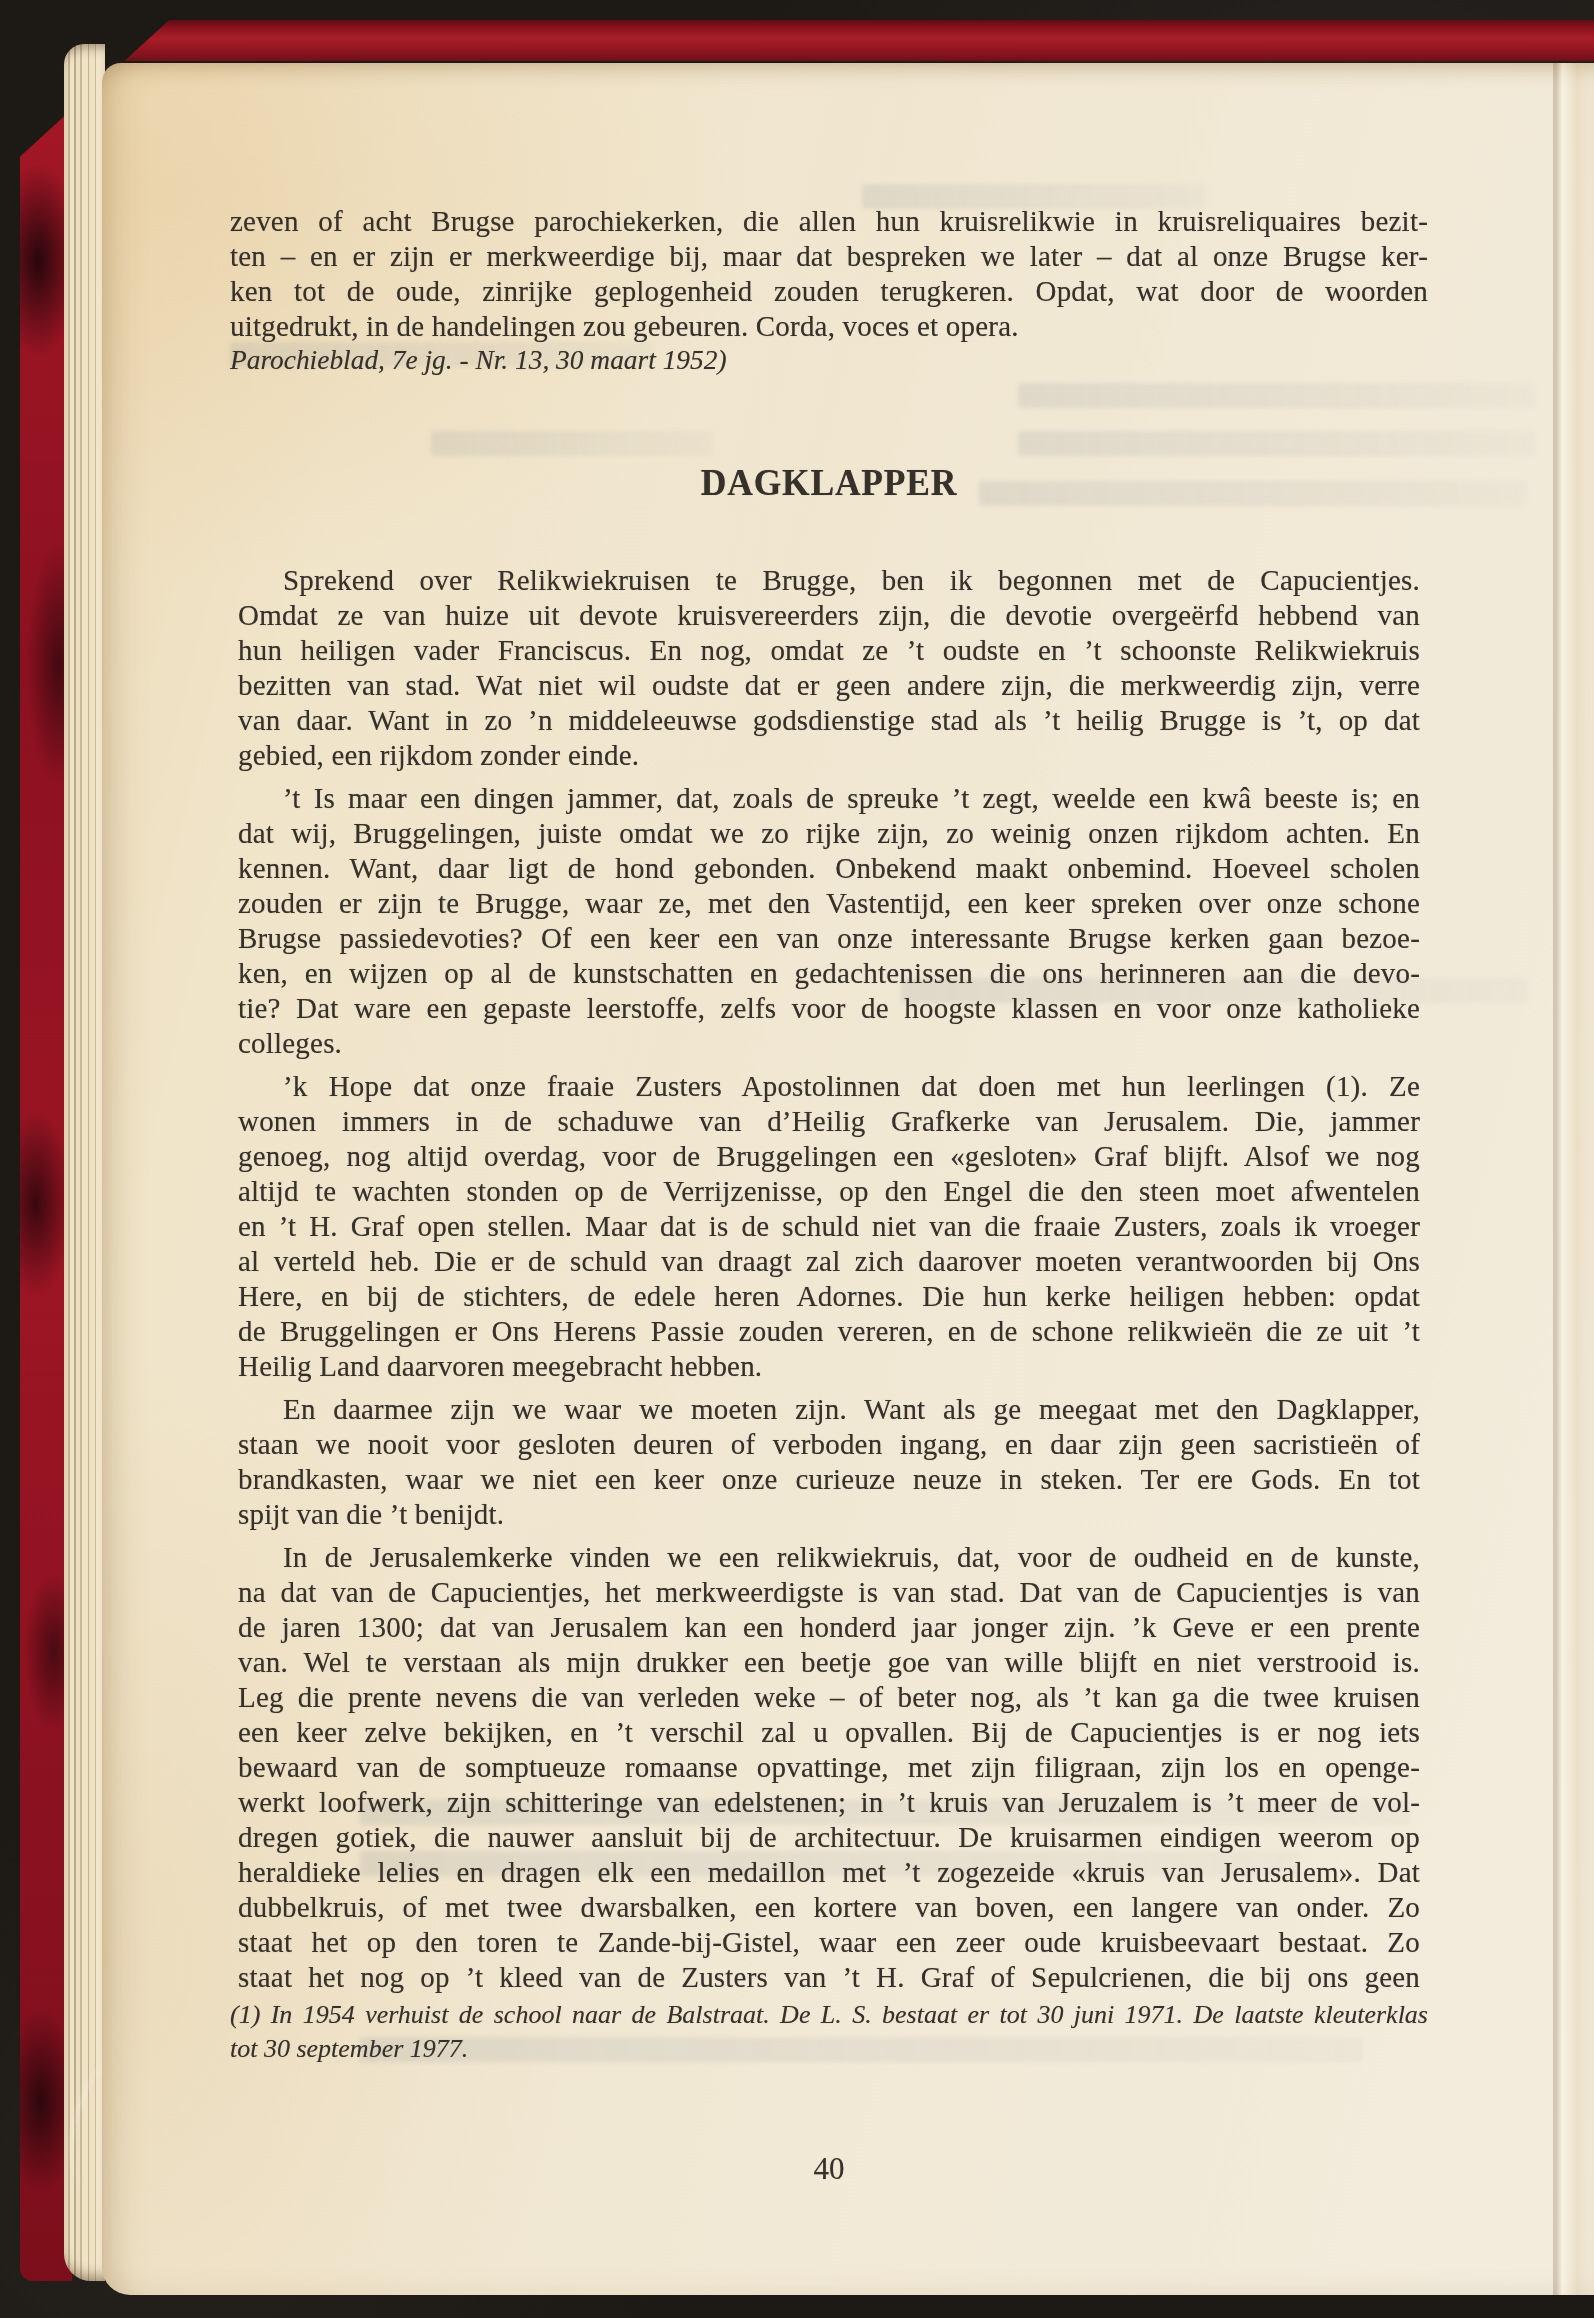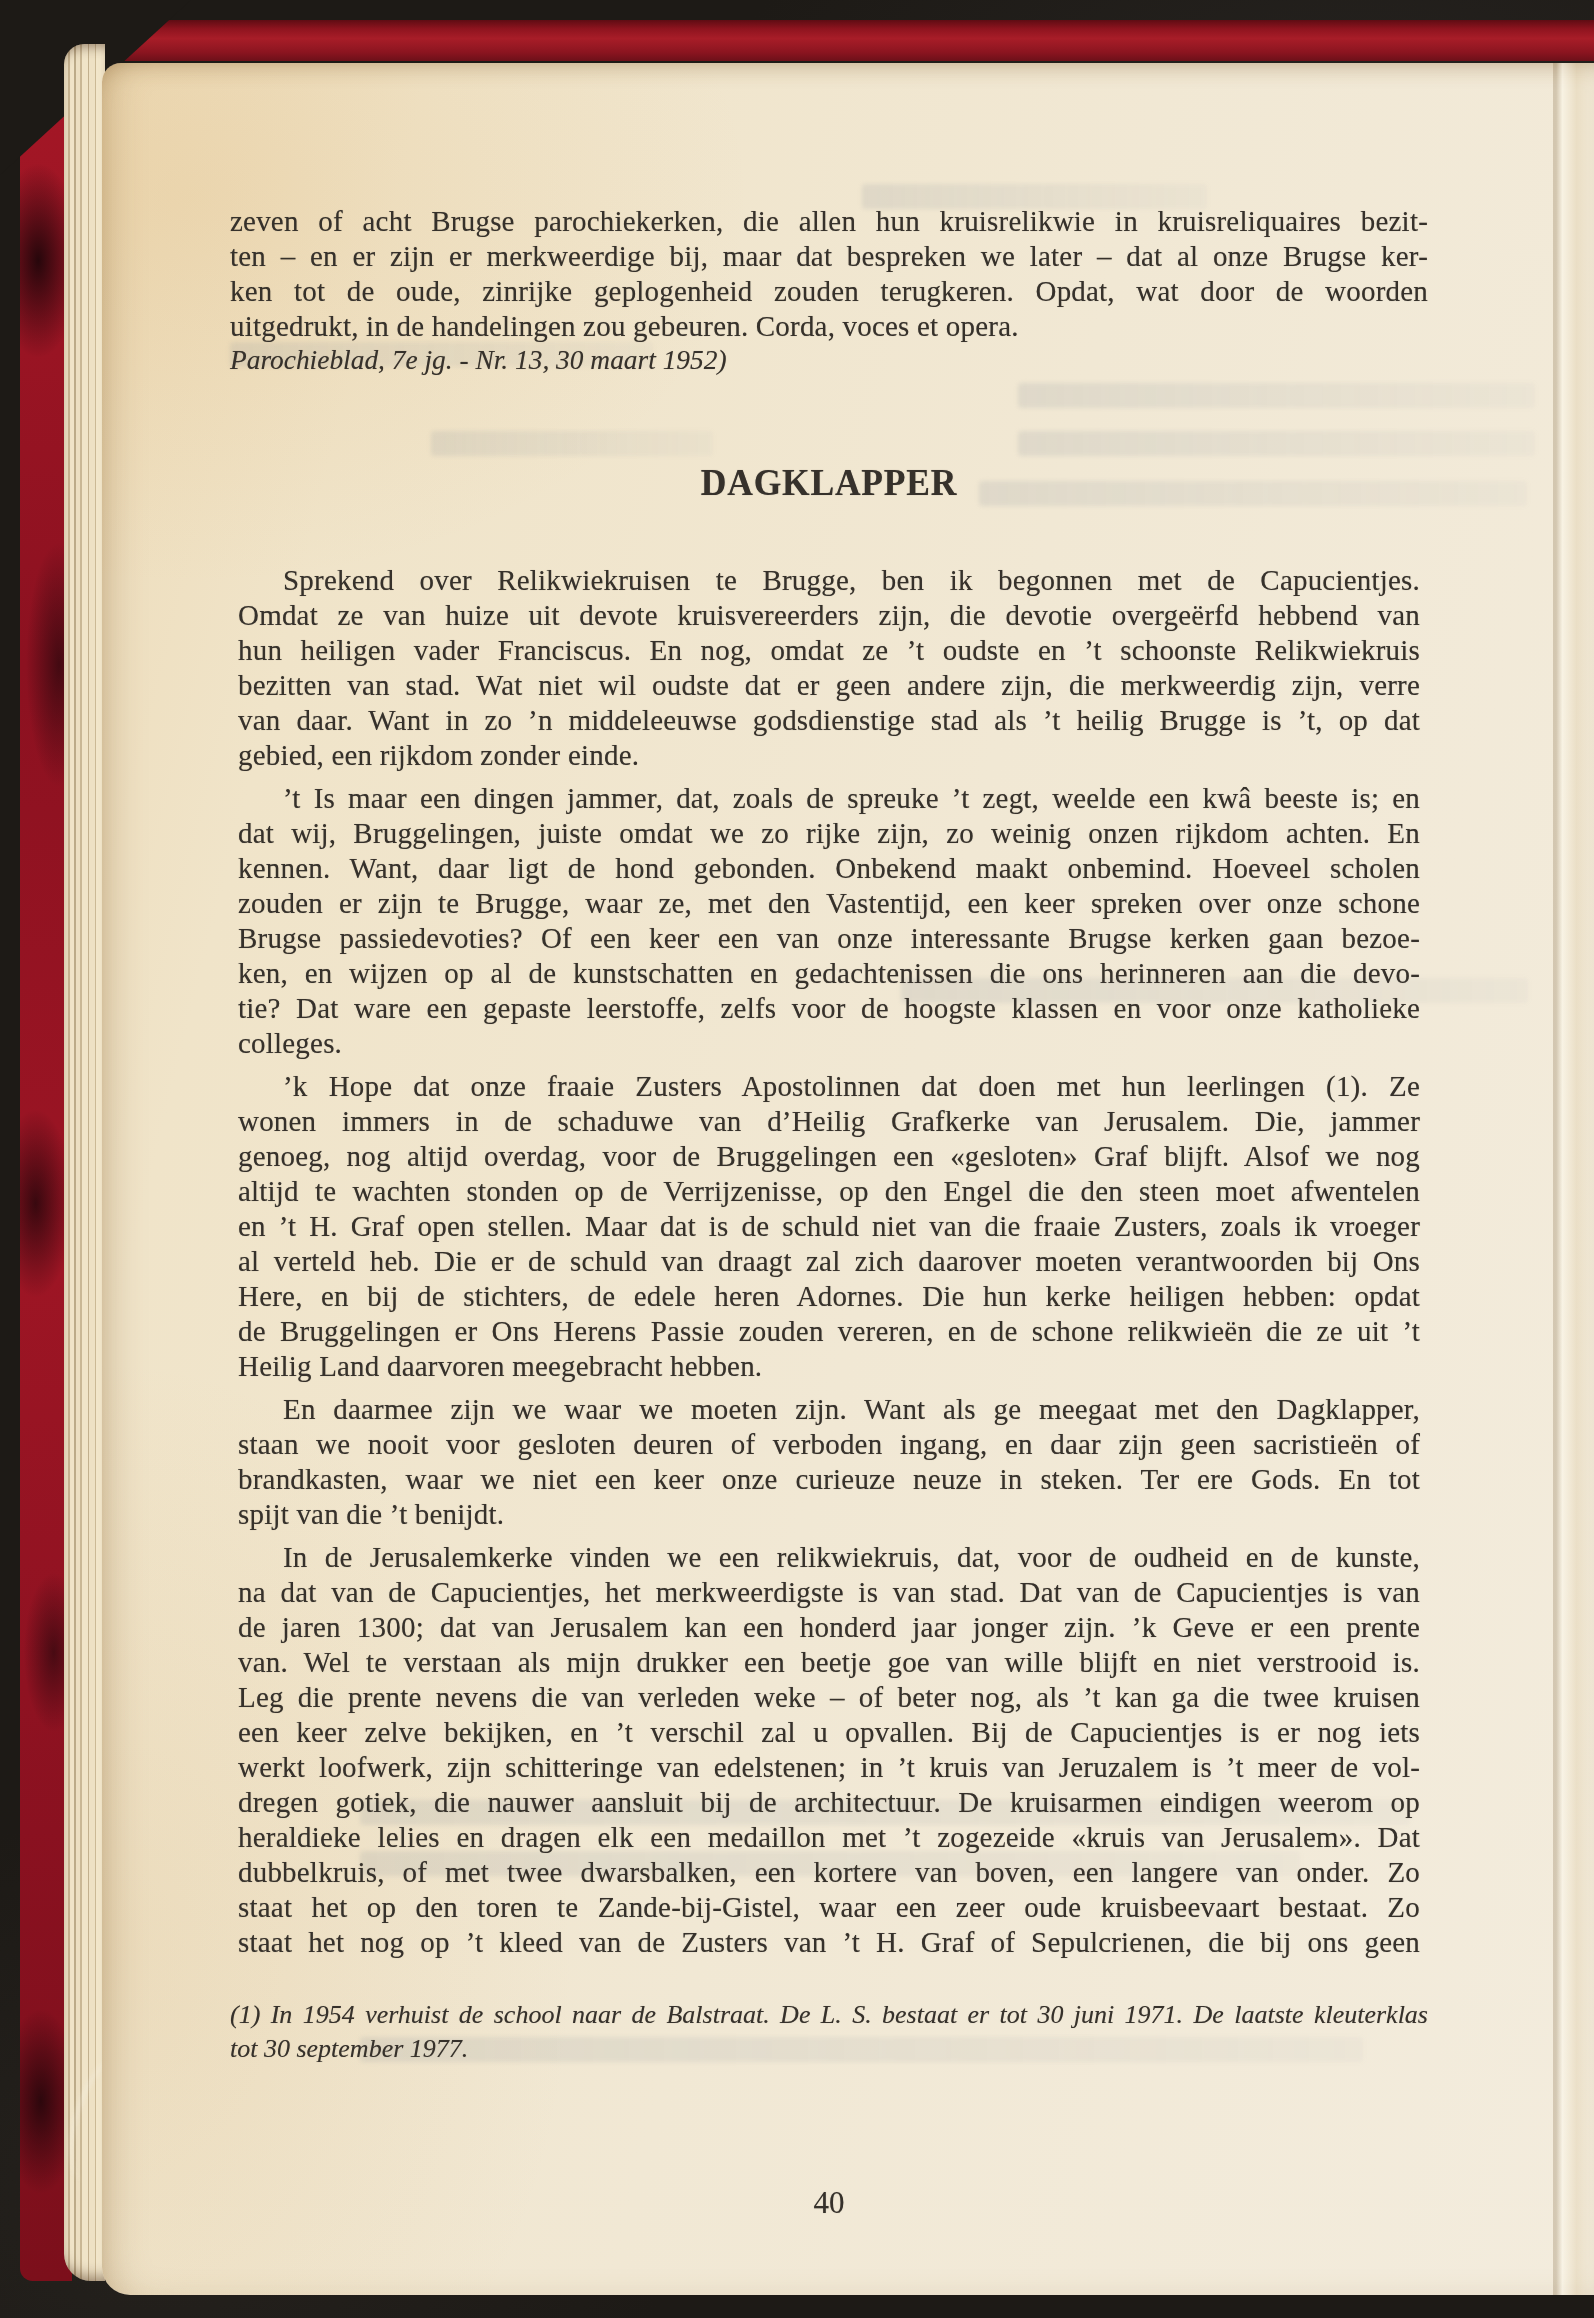--- a/index.html
+++ b/index.html
@@ -71,21 +71,21 @@
   .attr{top:282px;text-align:left;font-style:italic;font-size:27.4px;
     text-shadow:0 0 0.8px rgba(54,49,43,.4);}
   .heading{position:absolute;left:128px;width:1198px;top:398px;margin:0;
     text-align:center;font-size:37px;font-weight:700;letter-spacing:0.8px;
     transform:scaleX(.96);text-shadow:0 0 0.8px rgba(40,36,30,.5);}
   .cont{top:141px;}
   .bodytext{top:492px;}
   .footnote{top:1935px;font-style:italic;font-size:26px;line-height:34px;
     text-shadow:0 0 0.8px rgba(54,49,43,.4);}
   .pagenum{top:2088px;text-align:center;font-size:31px;
-    text-shadow:0 0 0.8px rgba(54,49,43,.45);margin-top:34px;}
+    text-shadow:0 0 0.8px rgba(54,49,43,.45);}
 </style>
 </head>
 <body>
 
 <div class="scene">
   <div class="cover-top"></div>
   <div class="cover-left"></div>
   <div class="corner-black"></div>
   <div class="page-edges"></div>
   <div class="glare-1"></div>
@@ -153,20 +153,21 @@
           <div class="tline">brandkasten, waar we niet een keer onze curieuze neuze in steken. Ter ere Gods. En tot</div>
           <div class="tline unjust">spijt van die ’t benijdt.</div>
         </div>
         <div class="para">
           <div class="tline indent">In de Jerusalemkerke vinden we een relikwiekruis, dat, voor de oudheid en de kunste,</div>
           <div class="tline">na dat van de Capucientjes, het merkweerdigste is van stad. Dat van de Capucientjes is van</div>
           <div class="tline">de jaren 1300; dat van Jerusalem kan een honderd jaar jonger zijn. ’k Geve er een prente</div>
           <div class="tline">van. Wel te verstaan als mijn drukker een beetje goe van wille blijft en niet verstrooid is.</div>
           <div class="tline">Leg die prente nevens die van verleden weke – of beter nog, als ’t kan ga die twee kruisen</div>
           <div class="tline">een keer zelve bekijken, en ’t verschil zal u opvallen. Bij de Capucientjes is er nog iets</div>
+          <div class="tline">bewaard van de somptueuze romaanse opvattinge, met zijn filigraan, zijn los en openge-</div>
           <div class="tline">werkt loofwerk, zijn schitteringe van edelstenen; in ’t kruis van Jeruzalem is ’t meer de vol-</div>
           <div class="tline">dregen gotiek, die nauwer aansluit bij de architectuur. De kruisarmen eindigen weerom op</div>
           <div class="tline">heraldieke lelies en dragen elk een medaillon met ’t zogezeide «kruis van Jerusalem». Dat</div>
           <div class="tline">dubbelkruis, of met twee dwarsbalken, een kortere van boven, een langere van onder. Zo</div>
           <div class="tline">staat het op den toren te Zande-bij-Gistel, waar een zeer oude kruisbeevaart bestaat. Zo</div>
           <div class="tline">staat het nog op ’t kleed van de Zusters van ’t H. Graf of Sepulcrienen, die bij ons geen</div>
         </div>
       </div>
 
     <div class="tblock footnote">

